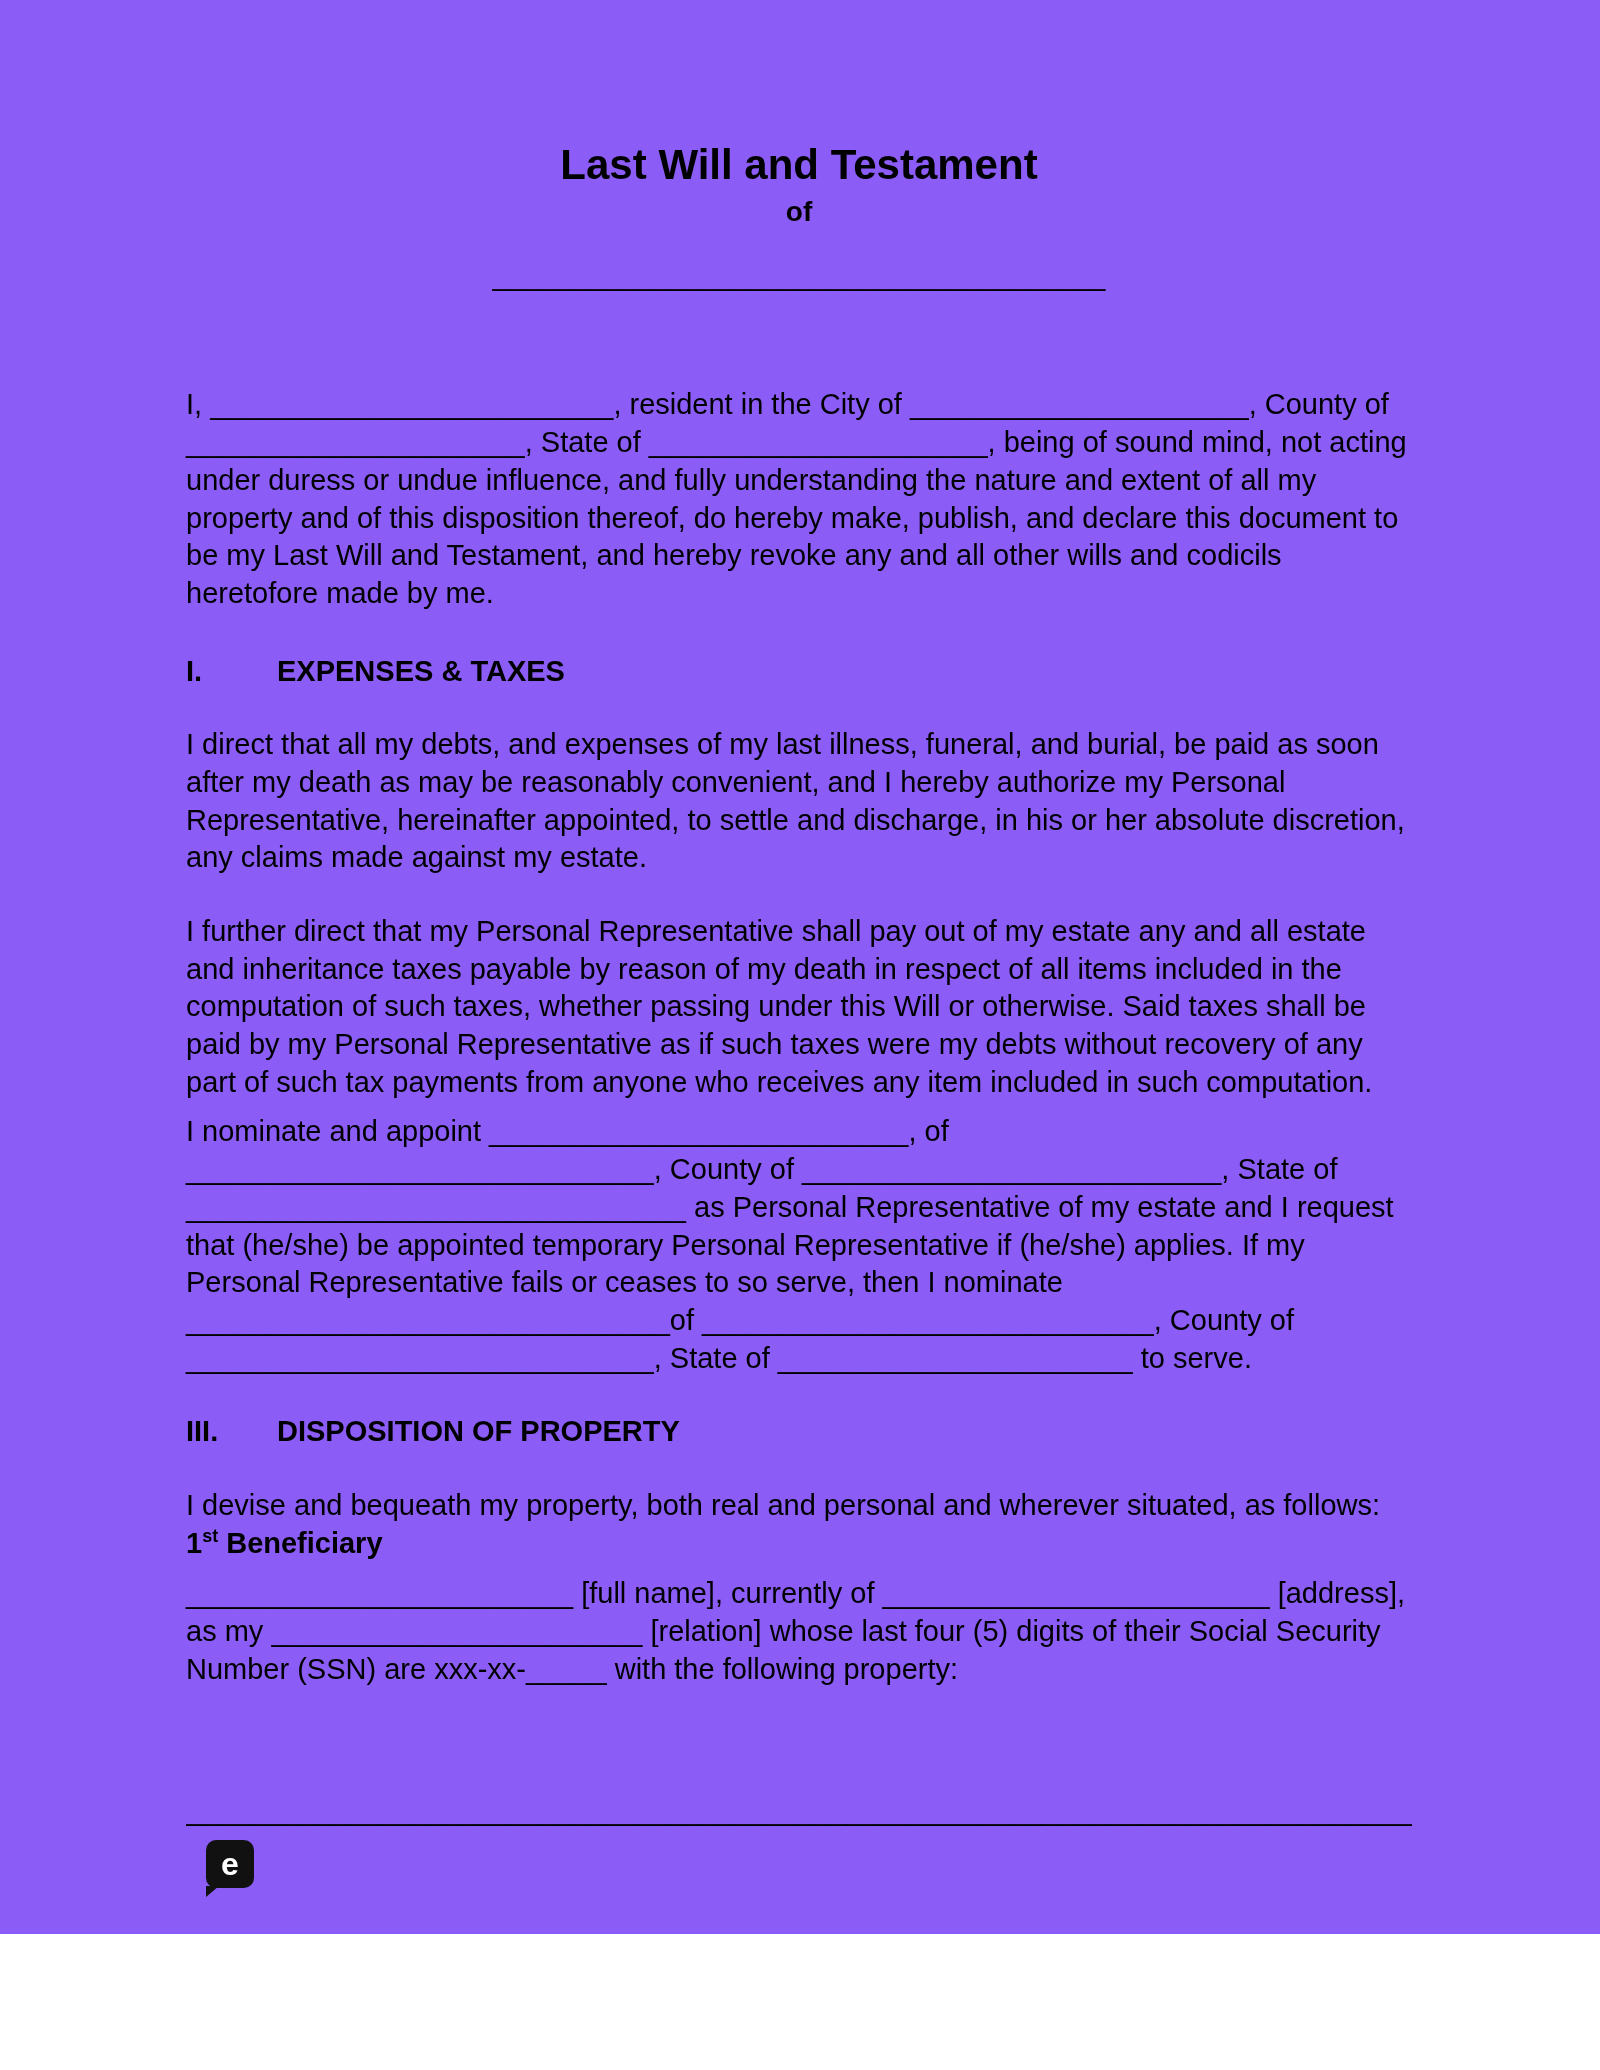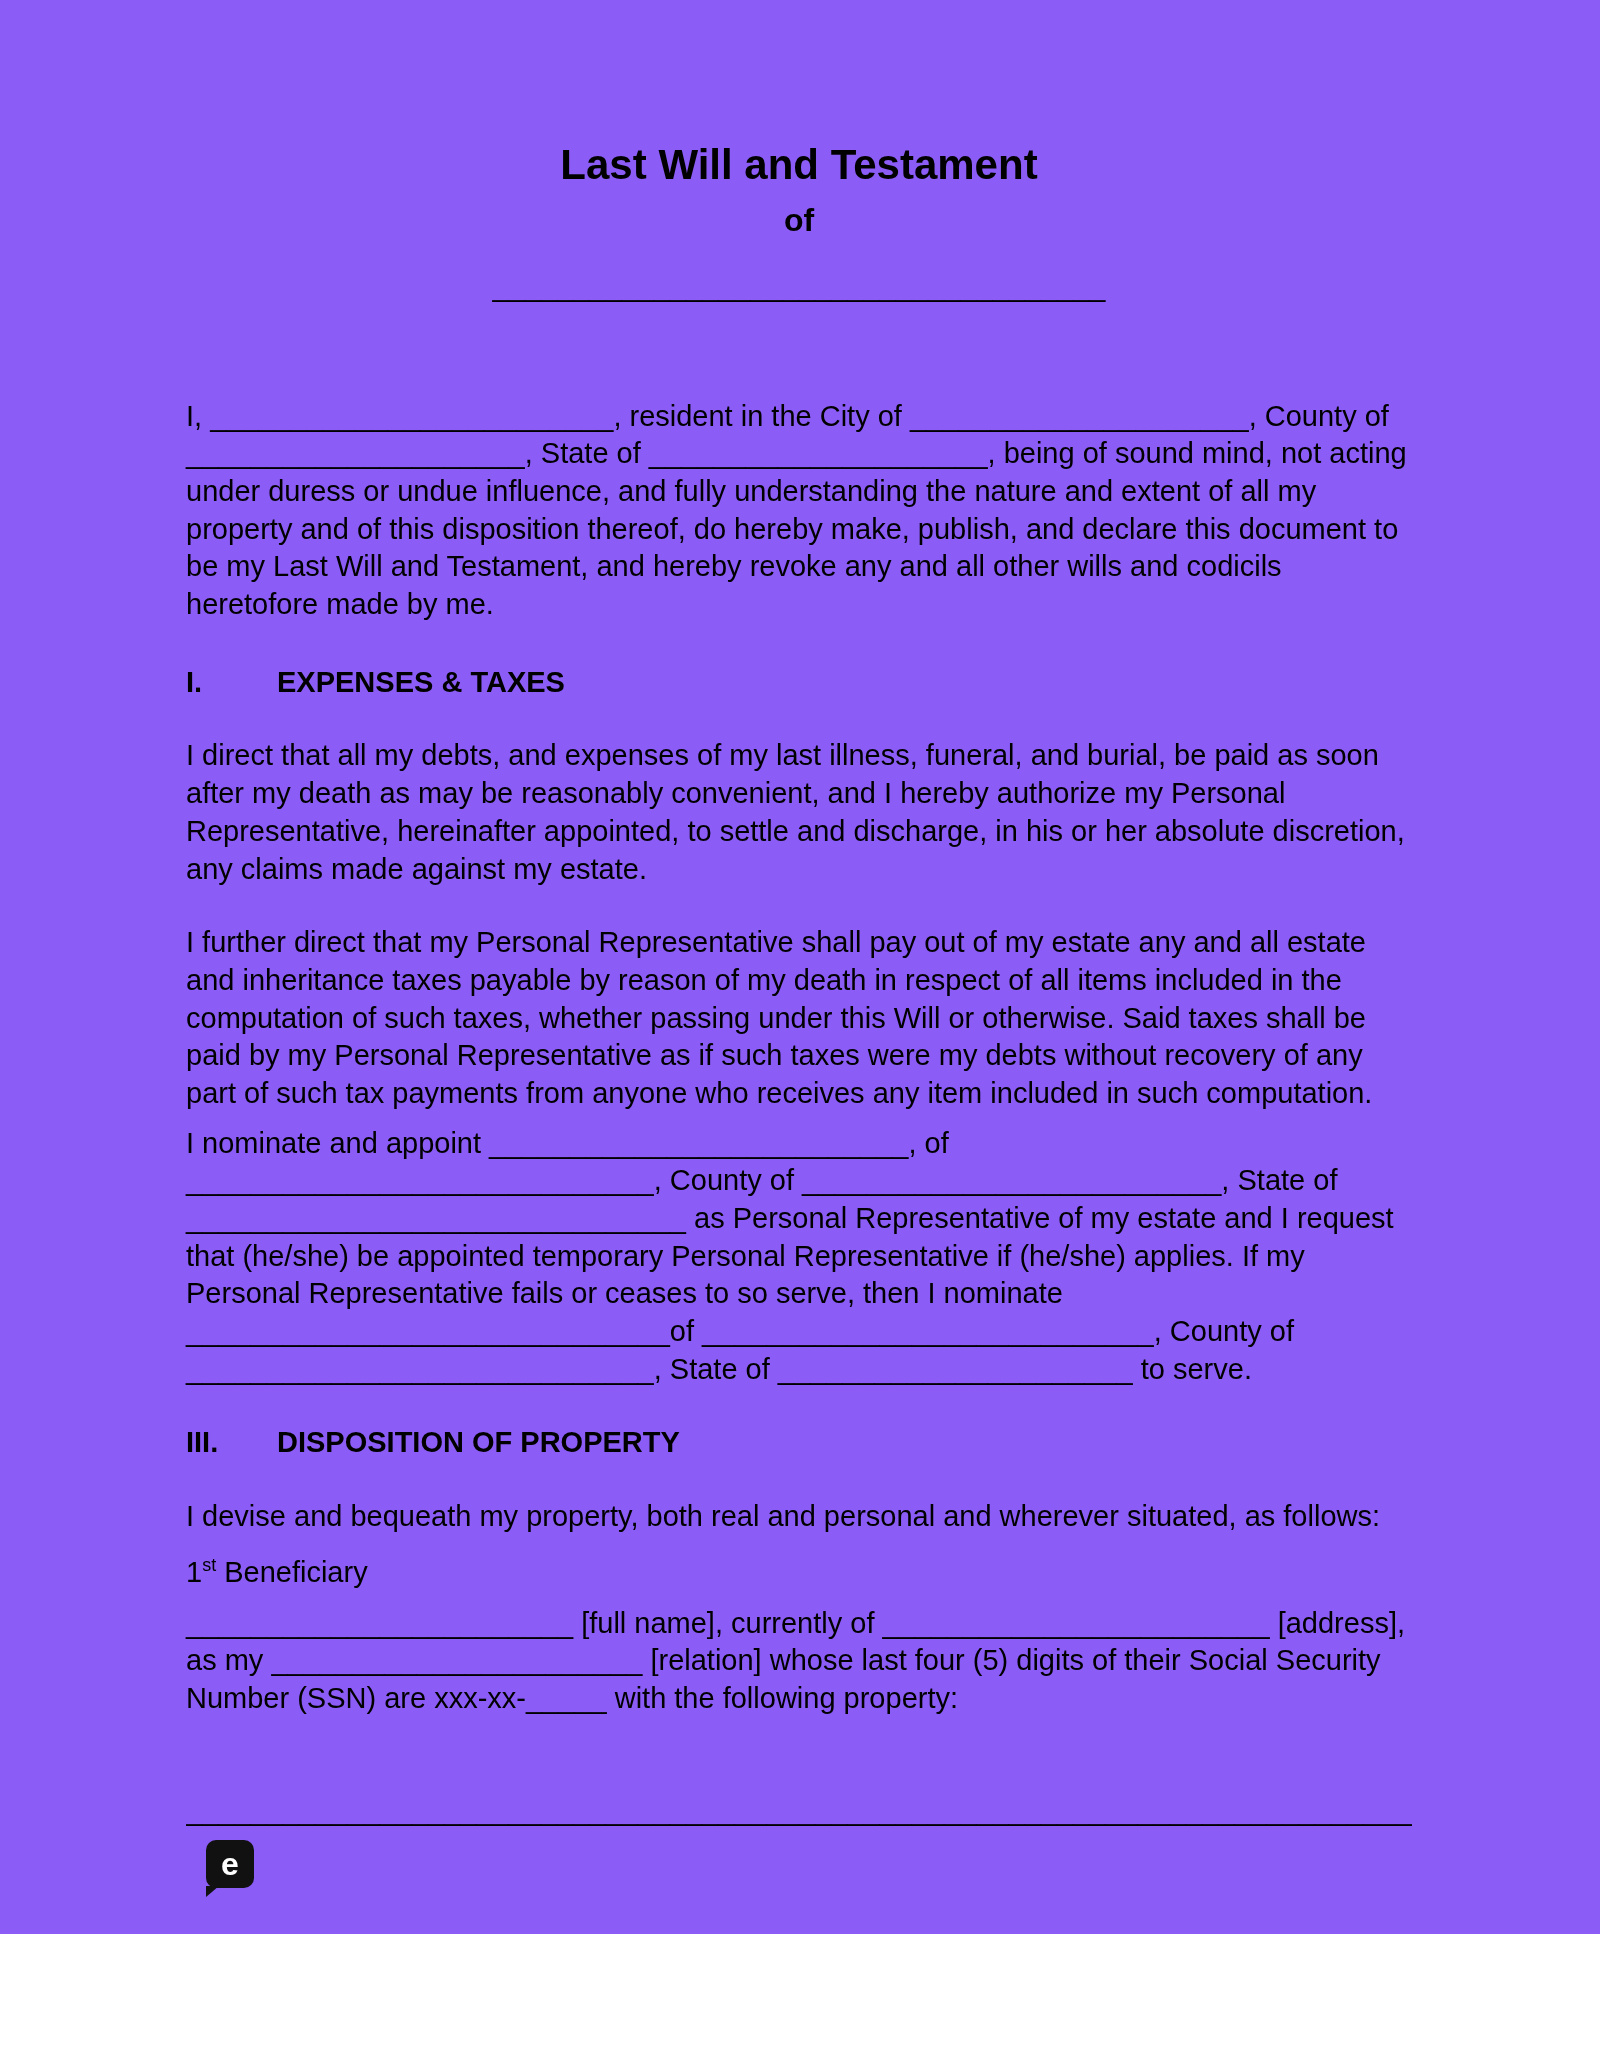--- a/index.html
+++ b/index.html
@@ -18,45 +18,45 @@
   .content { padding: 140px 188px 0 186px; }
 
   .doc-title {
     font-size: 42px;
     line-height: 1.2;
     font-weight: bold;
     text-align: center;
     margin: 0;
   }
   .doc-subtitle {
-    font-size: 32px;
+    font-size: 28px;
     font-weight: bold;
     text-align: center;
-    margin-top: 10px;
+    margin-top: 4px;
   }
   .name-blank {
     text-align: center;
     margin-top: 26px;
     letter-spacing: 0;
   }
 
   p.para { margin: 36px 0 0 0; }
   p.opening { margin-top: 92px; }
 
   .section-heading {
     display: flex;
     font-weight: bold;
     margin-top: 40px;
   }
   .section-heading .sec-num { width: 91px; flex: 0 0 auto; }
   .section-heading.sh-2 { margin-top: 20px; }
   .section-heading.sh-3 { margin-top: 36px; }
   p.after-heading-tight { margin-top: 12px; }
 
-  .beneficiary-heading { font-weight: normal; margin-top: 18px; }
+  .beneficiary-heading { font-weight: bold; }
   .beneficiary-heading sup { font-size: 0.62em; }
   p.beneficiary-para { margin-top: 13px; }
 
   .doc-footer {
     position: absolute;
     left: 186px;
     right: 188px;
     bottom: 46px;
   }
   .footer-rule { white-space: nowrap; overflow: hidden; }

